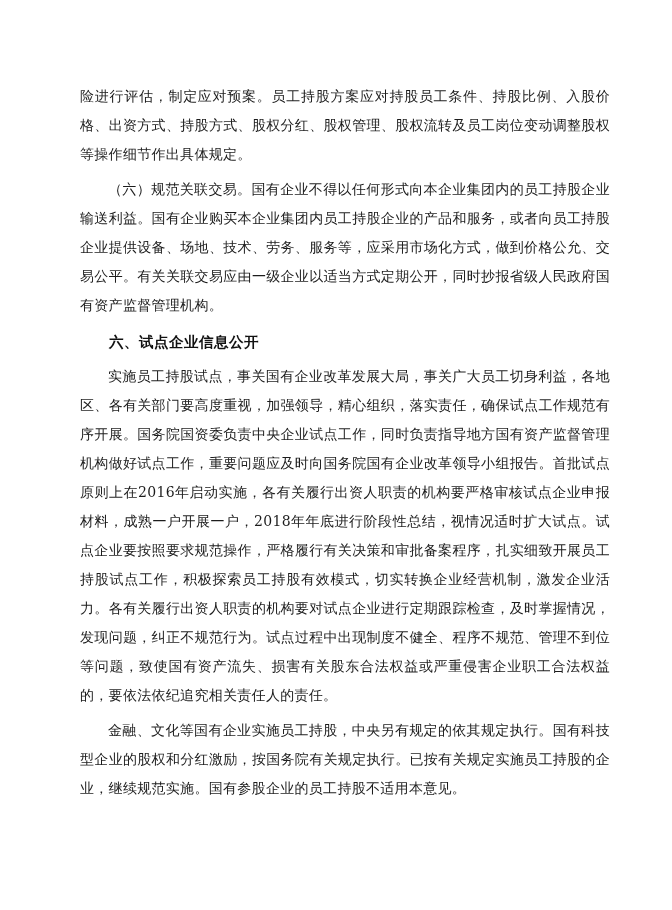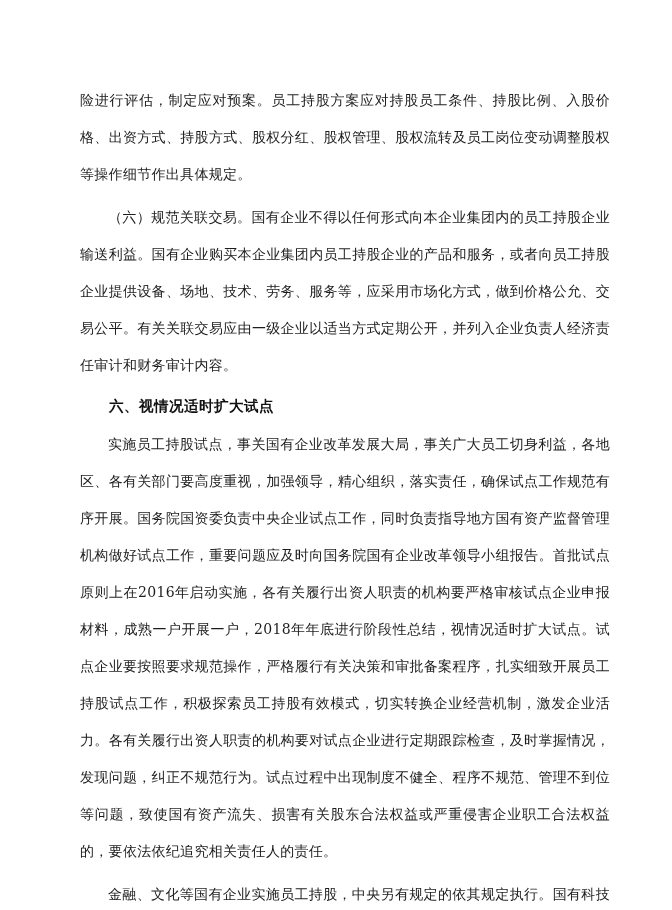--- a/index.html
+++ b/index.html
@@ -18,21 +18,21 @@
   }
   .content {
     position: absolute;
     left: 80px;
     top: 82px;
     width: 530px;
   }
   .para {
     margin: 0 0 6px 0;
     font-size: 14px;
-    line-height: 37px;
+    line-height: 29px;
     text-align: justify;
     text-align-last: left;
     text-indent: 2em;
     letter-spacing: 0.3px;
     word-break: break-all;
   }
   .para.no-indent {
     text-indent: 0;
   }
   .section-heading {
@@ -55,19 +55,19 @@
     font-family: Liberation Sans, sans-serif;
     margin-top: 35px;
   }
 </style>
 </head>
 <body>
 
 <div class="page">
   <div class="content">
     <p class="para no-indent">险进行评估，制定应对预案。员工持股方案应对持股员工条件、持股比例、入股价格、出资方式、持股方式、股权分红、股权管理、股权流转及员工岗位变动调整股权等操作细节作出具体规定。</p>
-    <p class="para">（六）规范关联交易。国有企业不得以任何形式向本企业集团内的员工持股企业输送利益。国有企业购买本企业集团内员工持股企业的产品和服务，或者向员工持股企业提供设备、场地、技术、劳务、服务等，应采用市场化方式，做到价格公允、交易公平。有关关联交易应由一级企业以适当方式定期公开，并列入企业负责人经济责任审计和财务审计内容。</p>
-    <h2 class="section-heading">六、视情况适时扩大试点</h2>
+    <p class="para">（六）规范关联交易。国有企业不得以任何形式向本企业集团内的员工持股企业输送利益。国有企业购买本企业集团内员工持股企业的产品和服务，或者向员工持股企业提供设备、场地、技术、劳务、服务等，应采用市场化方式，做到价格公允、交易公平。有关关联交易应由一级企业以适当方式定期公开，同时抄报省级人民政府国有资产监督管理机构。</p>
+    <h2 class="section-heading">六、试点企业信息公开</h2>
     <p class="para">实施员工持股试点，事关国有企业改革发展大局，事关广大员工切身利益，各地区、各有关部门要高度重视，加强领导，精心组织，落实责任，确保试点工作规范有序开展。国务院国资委负责中央企业试点工作，同时负责指导地方国有资产监督管理机构做好试点工作，重要问题应及时向国务院国有企业改革领导小组报告。首批试点原则上在2016年启动实施，各有关履行出资人职责的机构要严格审核试点企业申报材料，成熟一户开展一户，2018年年底进行阶段性总结，视情况适时扩大试点。试点企业要按照要求规范操作，严格履行有关决策和审批备案程序，扎实细致开展员工持股试点工作，积极探索员工持股有效模式，切实转换企业经营机制，激发企业活力。各有关履行出资人职责的机构要对试点企业进行定期跟踪检查，及时掌握情况，发现问题，纠正不规范行为。试点过程中出现制度不健全、程序不规范、管理不到位等问题，致使国有资产流失、损害有关股东合法权益或严重侵害企业职工合法权益的，要依法依纪追究相关责任人的责任。</p>
     <p class="para">金融、文化等国有企业实施员工持股，中央另有规定的依其规定执行。国有科技型企业的股权和分红激励，按国务院有关规定执行。已按有关规定实施员工持股的企业，继续规范实施。国有参股企业的员工持股不适用本意见。</p>
   </div>
   <div class="footer-page-number">- 96 -</div>
 </div>
 
 </body></html>

